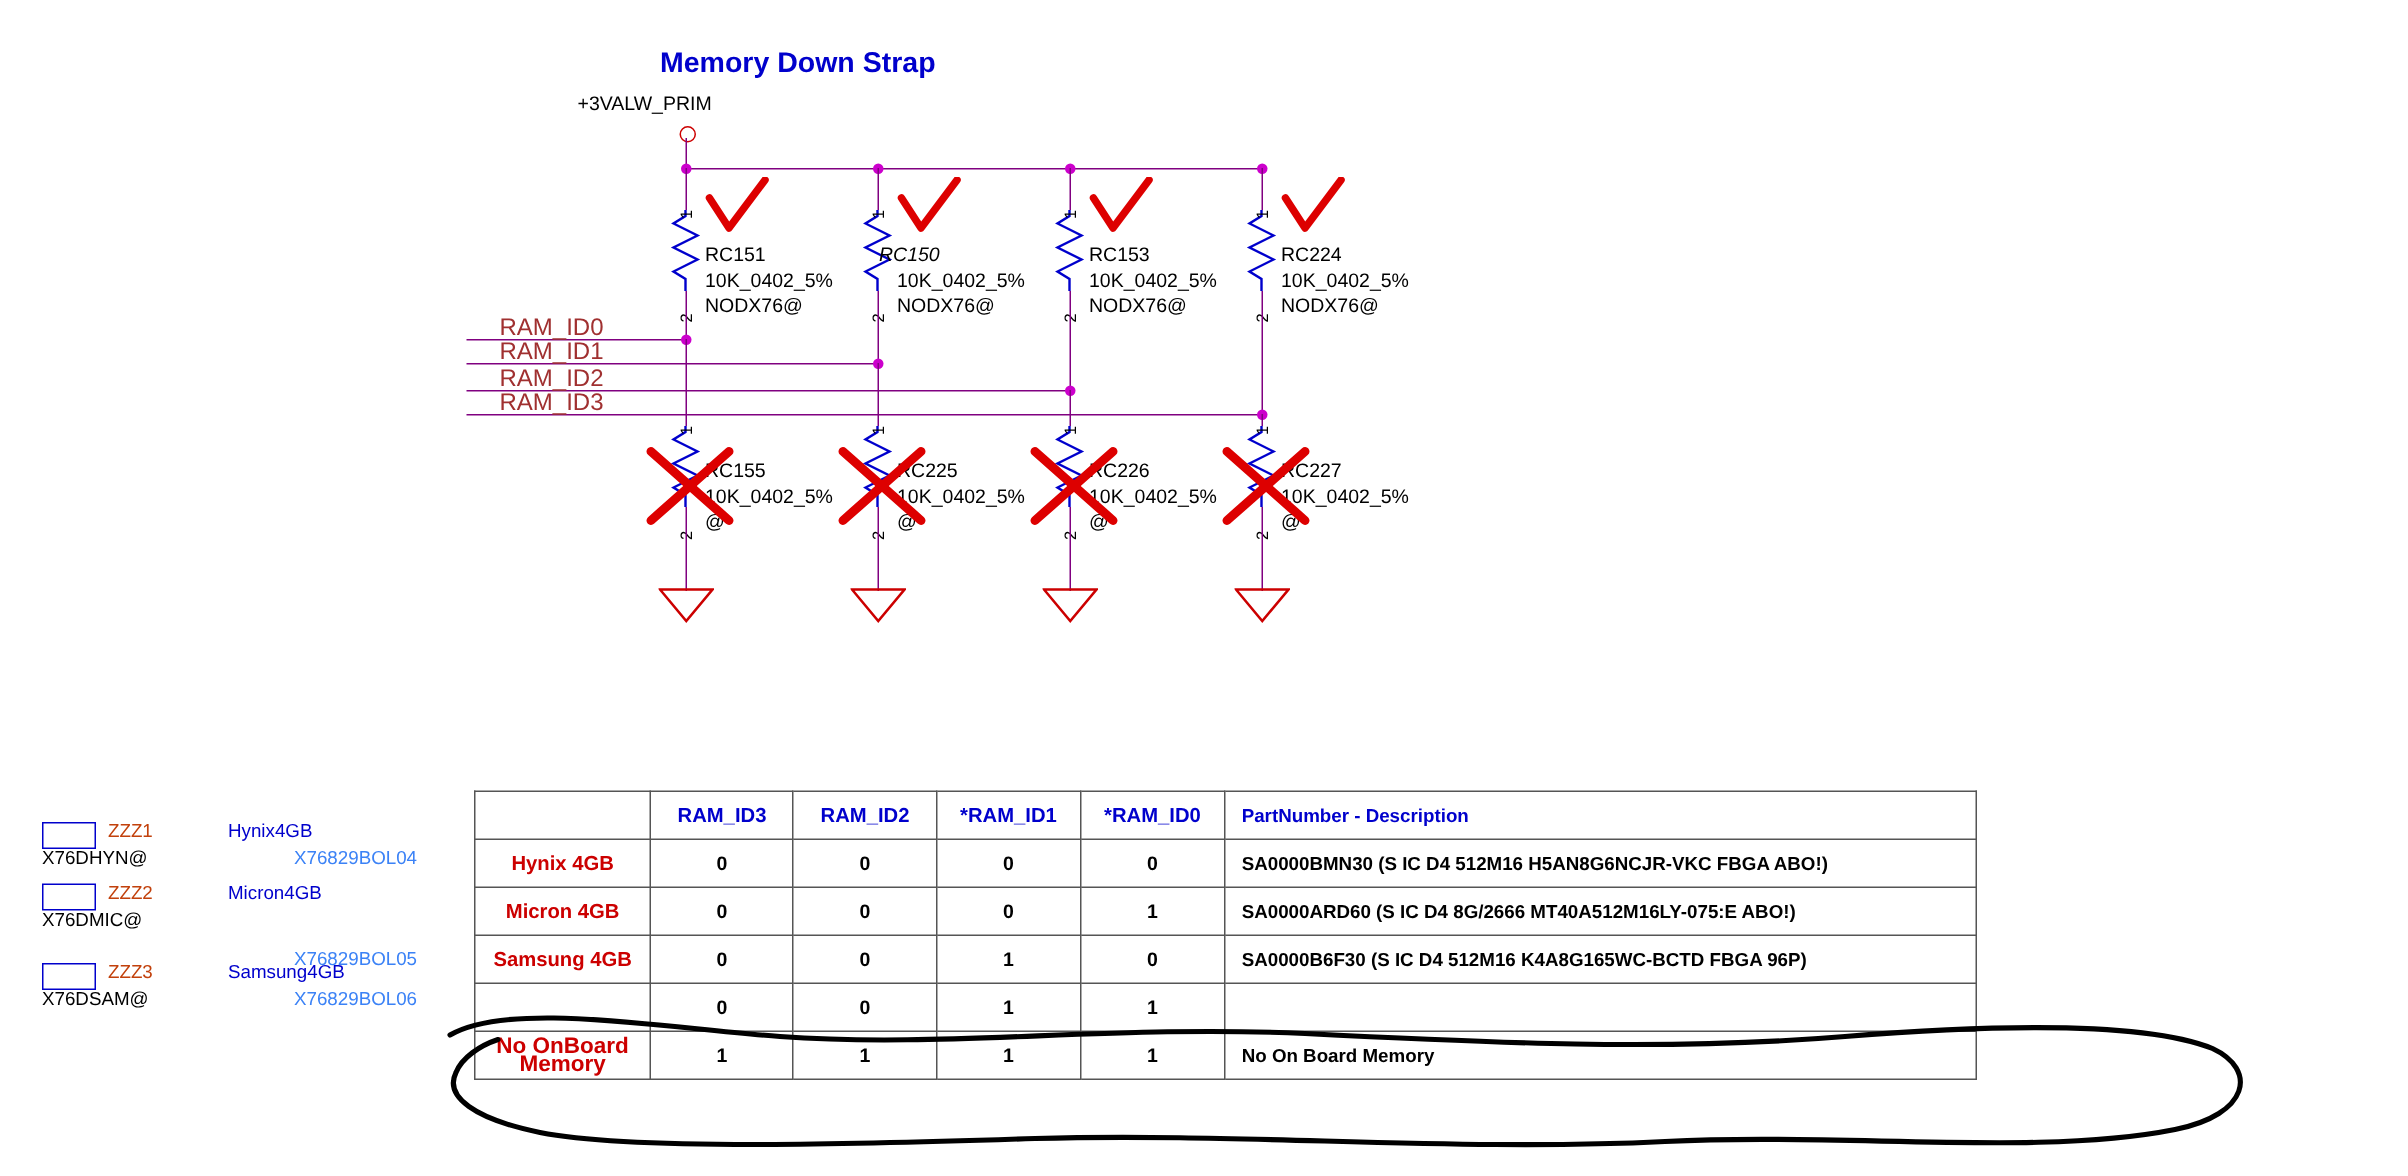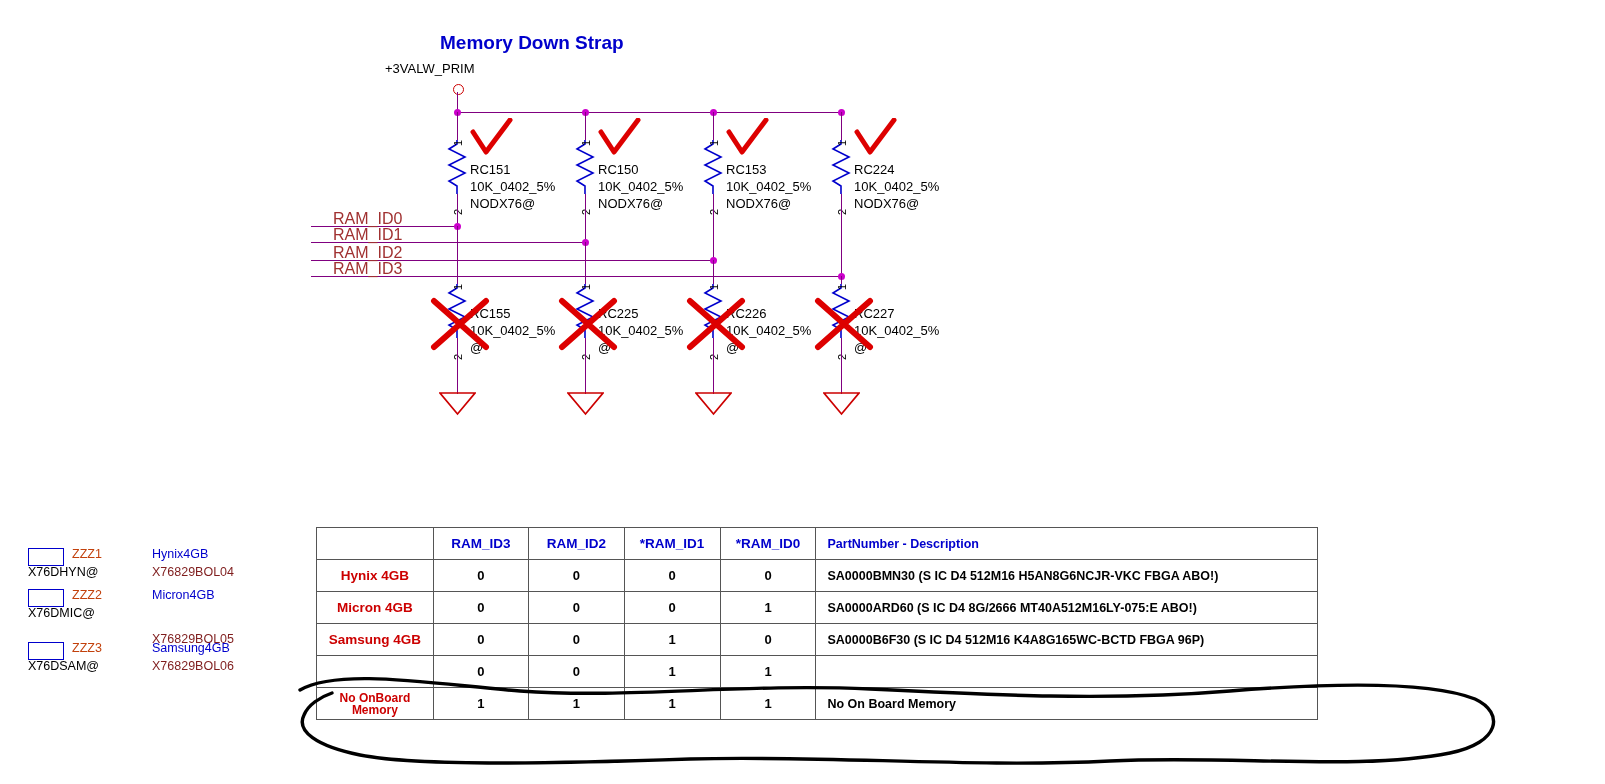--- a/index.html
+++ b/index.html
@@ -135,22 +135,23 @@
   }
   .legend-part {
     position: absolute;
     font-size: 12.5px;
     color: #0000cc;
     white-space: nowrap;
   }
   .legend-partnum {
     position: absolute;
     font-size: 12.5px;
-    color: #7f1d1d;
-    white-space: nowrap;
+    color: #3b82f6;
+    white-space: nowrap;
+    margin-left: 44px;
   }
 
   
   #strap-table {
     position: absolute;
     left: 316px;
     top: 527px;
     border-collapse: collapse;
     background: #ffffff;
   }
@@ -178,21 +179,21 @@
     width: 540px;
     text-align: left;
     padding-left: 11px;
     font-size: 12.5px;
   }
   #strap-table th.c-desc {
     text-align: left;
     padding-left: 11px;
   }
   #strap-table .small-label {
-    font-size: 12px;
+    font-size: 15px;
     line-height: 12px;
   }
 </style>
 </head>
 <body>
 
 <div id="sheet">
 
   <div class="schematic-title">Memory Down Strap</div>
 
@@ -244,21 +245,21 @@
 
   <div class="pinnum" style="left:452px; top:215px;">2</div>
   <div class="pinnum" style="left:580px; top:215px;">2</div>
   <div class="pinnum" style="left:708px; top:215px;">2</div>
   <div class="pinnum" style="left:836px; top:215px;">2</div>
 
   <div class="refdes" style="left:470px; top:161px;">RC151</div>
   <div class="refdes" style="left:470px; top:178px;">10K_0402_5%</div>
   <div class="refdes" style="left:470px; top:195px;">NODX76@</div>
 
-  <div class="refdes" style="left:598px; top:161px;">RC150</div>
+  <div class="refdes" style="left:586px; top:161px;font-style:italic;">RC150</div>
   <div class="refdes" style="left:598px; top:178px;">10K_0402_5%</div>
   <div class="refdes" style="left:598px; top:195px;">NODX76@</div>
 
   <div class="refdes" style="left:726px; top:161px;">RC153</div>
   <div class="refdes" style="left:726px; top:178px;">10K_0402_5%</div>
   <div class="refdes" style="left:726px; top:195px;">NODX76@</div>
 
   <div class="refdes" style="left:854px; top:161px;">RC224</div>
   <div class="refdes" style="left:854px; top:178px;">10K_0402_5%</div>
   <div class="refdes" style="left:854px; top:195px;">NODX76@</div>

